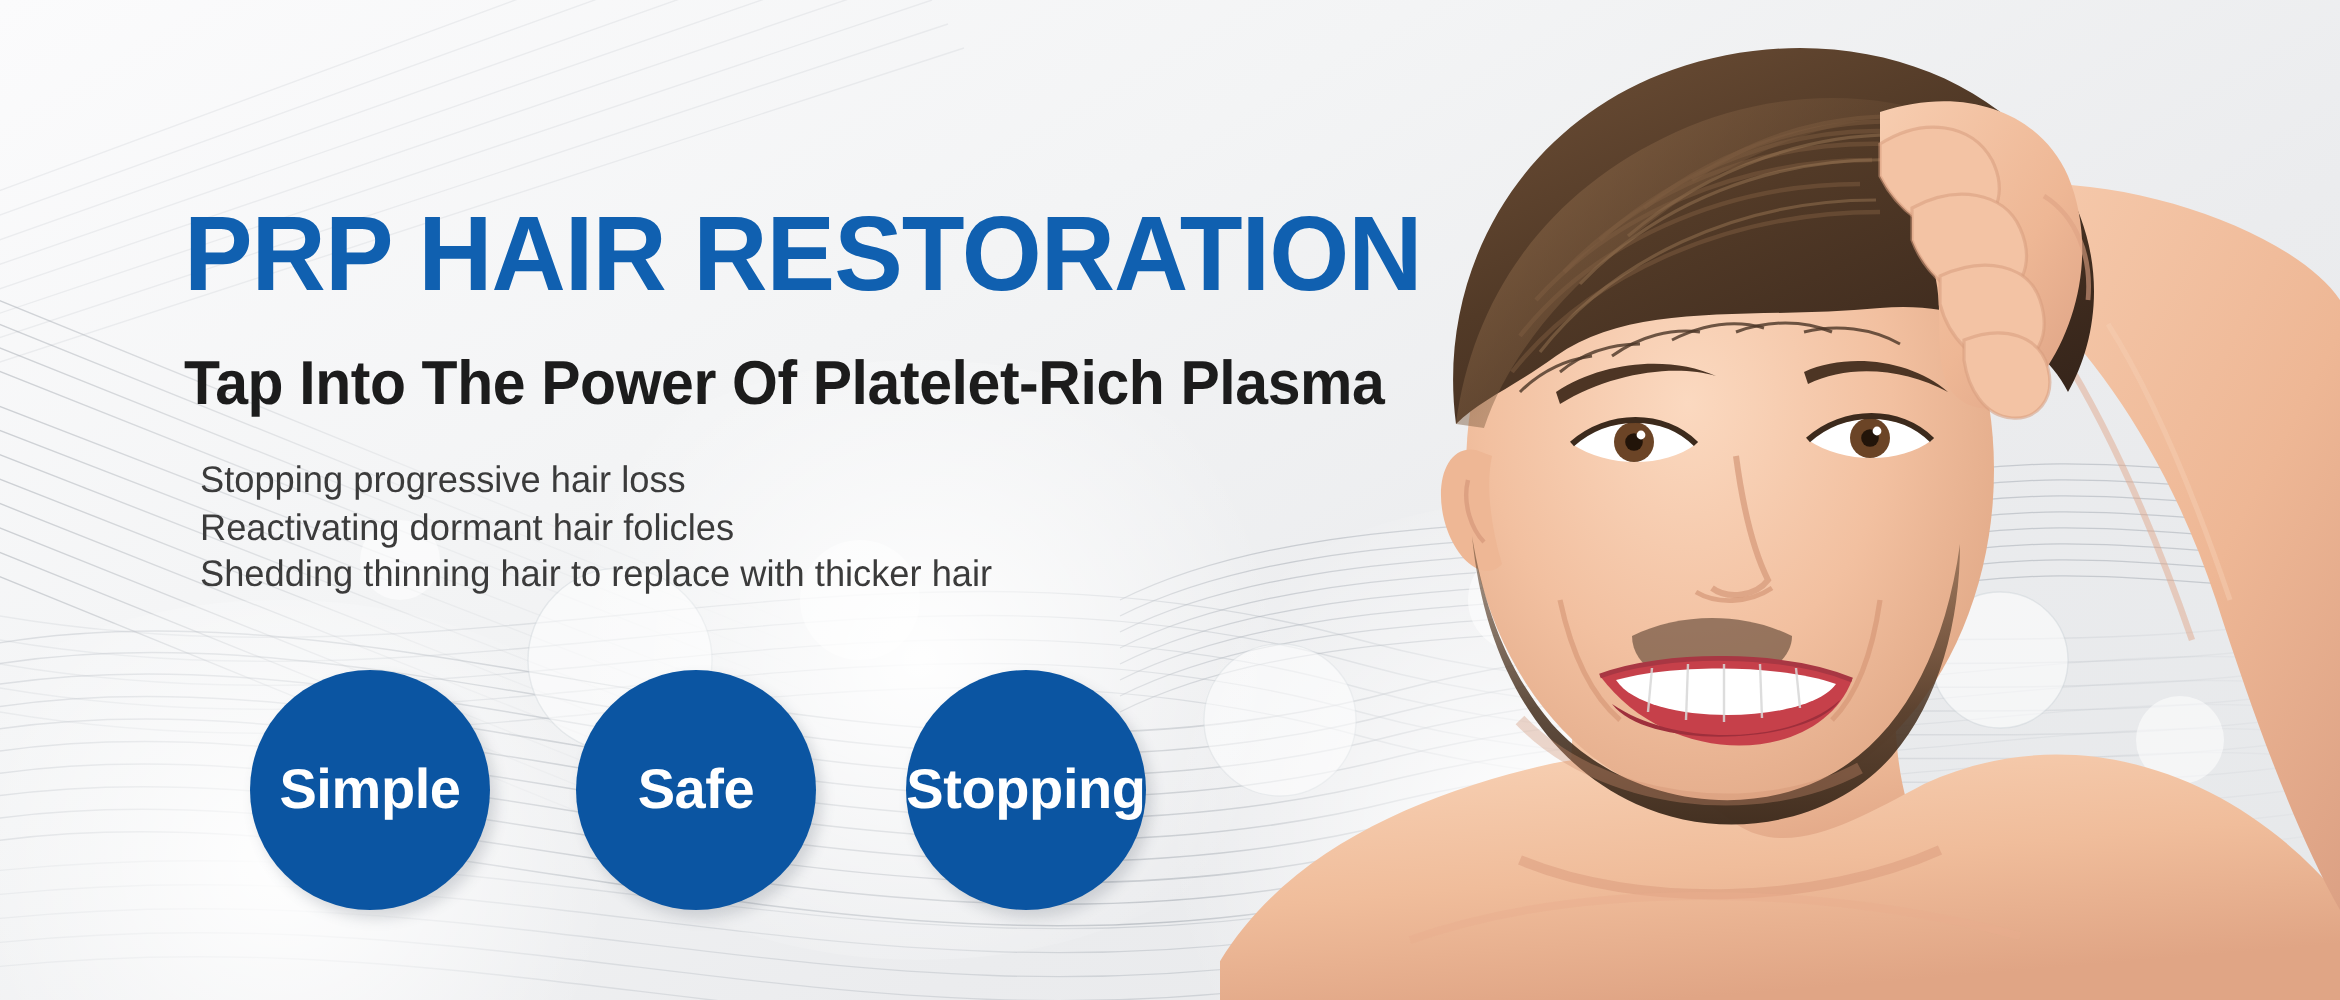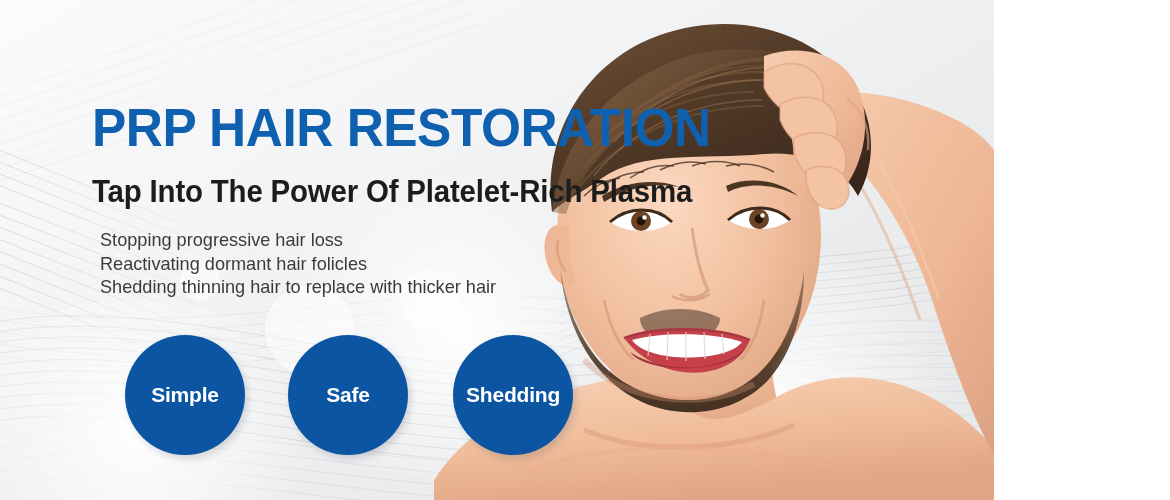--- a/index.html
+++ b/index.html
@@ -1,20 +1,20 @@
 <!DOCTYPE html>
 <html><head>
 <meta charset="utf-8">
 <style>
   html,body{margin:0;padding:0;background:#ffffff;}
   body{font-family:"Liberation Sans",sans-serif;}
 
   #banner{
     position:relative;
-    width:994px;height:500px;
+    width:1170px;height:500px;
     overflow:hidden;
     background:linear-gradient(150deg,#fbfbfc 0%,#f3f4f5 35%,#ebecee 65%,#e6e8ea 100%);
   }
 
   
   .bg-layer{position:absolute;inset:0;pointer-events:none;}
   .bg-svg{position:absolute;inset:0;width:1170px;height:500px;}
 
   .glow{
     position:absolute;border-radius:50%;
@@ -51,21 +51,21 @@
     transform:scaleX(.98);transform-origin:left top;
   }
   .bullets div{font-weight:400;}
 
   
   .circle{
     position:absolute;top:335px;
     width:120px;height:120px;border-radius:50%;
     background:#0b55a2;
     display:flex;align-items:center;justify-content:center;
-    color:#ffffff;font-size:21px;font-weight:bold;
+    color:#ffffff;font-size:28px;font-weight:bold;
     letter-spacing:-0.2px;
     box-shadow:3px 4px 7px rgba(70,80,95,.20);
   }
   .c1{left:125px;}
   .c2{left:288px;text-align:center;}
   .c3{left:453px;}
 
   
   #photo{
     position:absolute;right:0;top:0;
@@ -344,15 +344,15 @@
   <div class="subtitle">Tap Into The Power Of Platelet-Rich Plasma</div>
 
   <div class="bullets">
     <div>Stopping progressive hair loss</div>
     <div>Reactivating dormant hair folicles</div>
     <div>Shedding thinning hair to replace with thicker hair</div>
   </div>
 
   <div class="circle c1">Simple</div>
   <div class="circle c2">Safe</div>
-  <div class="circle c3">Shedding</div>
+  <div class="circle c3">Stopping</div>
 
 </div>
 
 </body></html>

